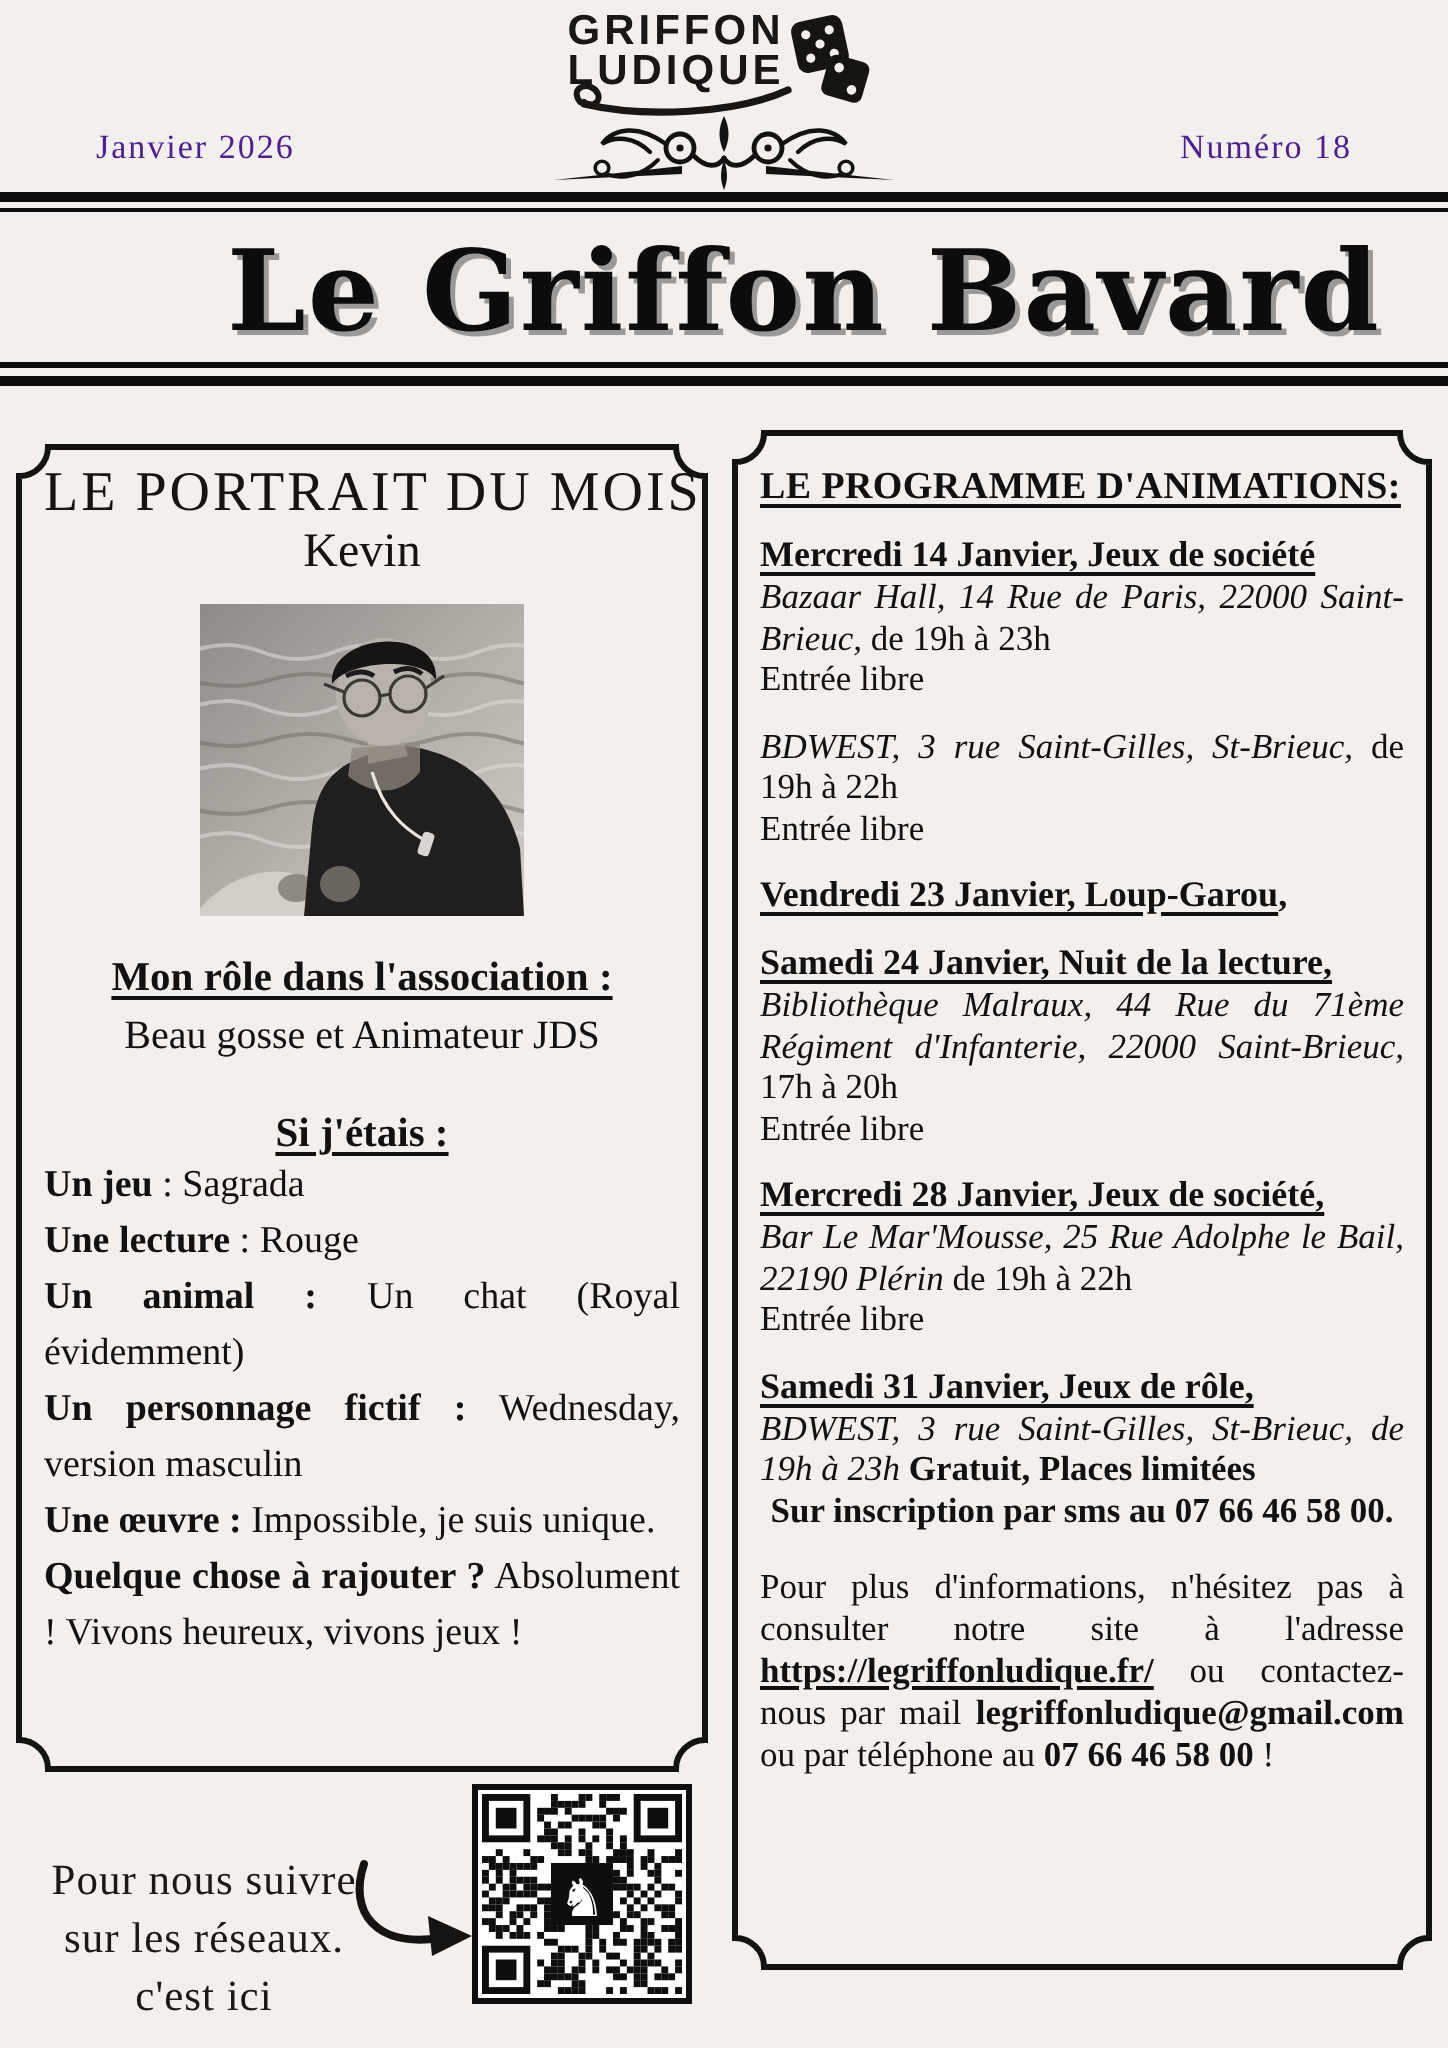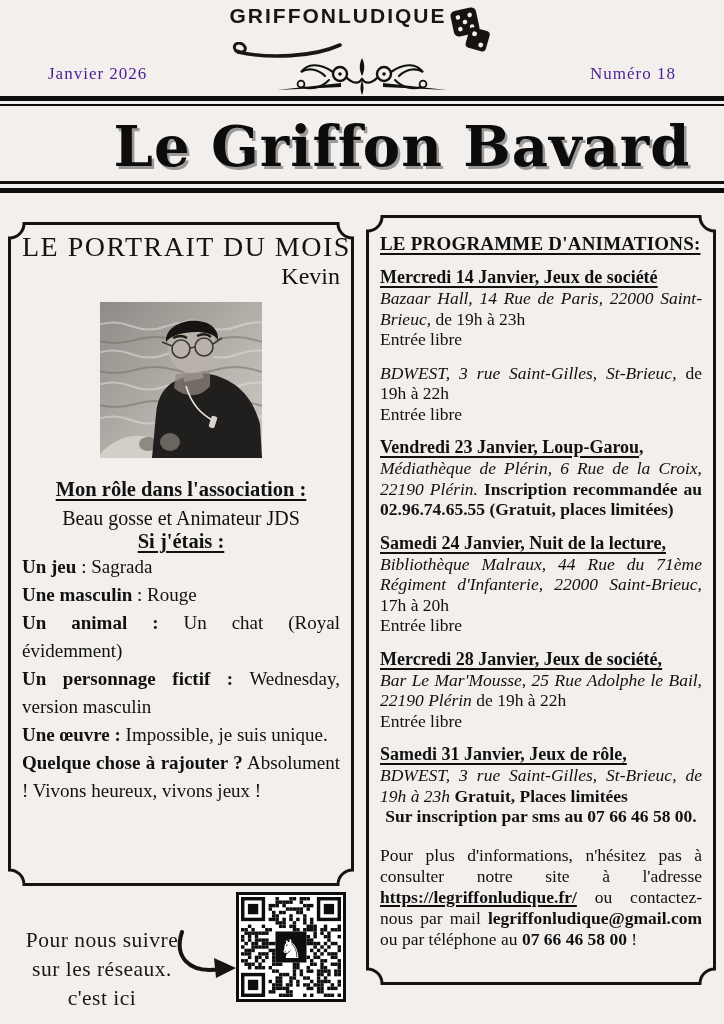--- a/index.html
+++ b/index.html
@@ -8,21 +8,21 @@
     background:#e9e6e2;
     font-family:"Liberation Serif", serif;
     color:#111;
   }
   .page{
     position:relative;width:724px;height:1024px;overflow:hidden;
     background:var(--bg,#f2efec);color:var(--ink,#111);
   }
   
   .brand{position:absolute;top:6px;left:0;width:724px;display:flex;justify-content:center;align-items:flex-start;}
-  .brand-text{display:flex;flex-direction:row;align-items:flex-start;position:relative;}
+  .brand-text{display:flex;flex-direction:column;align-items:flex-start;position:relative;}
   .brand-text span{
     font-family:"Liberation Sans",sans-serif;font-weight:bold;
     font-size:21px;line-height:20px;letter-spacing:2px;color:#181715;
   }
   .brand-swoosh{position:absolute;left:-4px;top:36px;}
   .brand-dice{margin-left:2px;margin-top:-2px;}
   .issue-date,.issue-number{
     position:absolute;top:64px;font-size:17px;letter-spacing:1px;color:#4c1d95;
   }
   .issue-date{left:48px;}
@@ -42,29 +42,29 @@
   
   .panel{position:absolute;box-sizing:border-box;}
   .panel-border{position:absolute;left:0;top:0;pointer-events:none;}
   .panel.left{left:8px;top:222px;width:346px;height:664px;padding:8px 14px 0 14px;}
   .panel.right{left:366px;top:215px;width:350px;height:994px;padding:18px 14px 0 14px;}
   
   .portrait-heading{
     margin:2px 0 0 0;text-align:center;font-size:28px;font-weight:normal;
     letter-spacing:1.5px;line-height:30px;white-space:nowrap;color:#151413;
   }
-  .portrait-name{margin:0;text-align:right;font-size:24px;font-weight:normal;line-height:28px;color:#151413;}
+  .portrait-name{margin:0;text-align:center;font-size:24px;font-weight:normal;line-height:28px;color:#151413;}
   .photo{display:block;margin:12px auto 0 auto;}
   .role-heading,.if-heading{
     text-align:center;font-weight:bold;font-size:20.5px;margin:0;
     text-decoration:underline;text-decoration-thickness:2px;text-underline-offset:3px;
   }
   .role-heading{margin-top:20px;}
   .role-value{text-align:center;font-size:20px;margin:6px 0 0 0;}
-  .if-heading{}
+  .if-heading{margin-top:26px;}
   .traits{}
   .trait{margin:0;font-size:19px;line-height:28px;text-align:justify;}
   .trait .t-label{font-weight:bold;}
   
   .program-heading{
     margin:0 0 12px 0;font-size:19px;font-weight:bold;letter-spacing:.2px;
     text-decoration:underline;text-decoration-thickness:2px;text-underline-offset:3px;
   }
   .event{margin:0 0 13px 0;}
   .ev-title{
@@ -197,21 +197,21 @@
       <rect x="110" y="114" width="6" height="12" rx="2" transform="rotate(18 113 120)" fill="#d8d4cf"></rect>
       <ellipse cx="70" cy="140" rx="10" ry="9" fill="#77726b" opacity="0.85"></ellipse>
     </svg>
 
     <div class="role-heading">Mon rôle dans l'association :</div>
     <p class="role-value">Beau gosse et Animateur JDS</p>
 
     <div class="if-heading">Si j'étais : </div>
     <div class="traits" id="traits">
         <p class="trait"><span class="t-label">Un jeu</span><span> : Sagrada</span></p>
-        <p class="trait"><span class="t-label">Une masculin</span><span> : Rouge</span></p>
+        <p class="trait"><span class="t-label">Une lecture</span><span> : Rouge</span></p>
         <p class="trait"><span class="t-label">Un animal :</span><span> Un chat (Royal évidemment)</span></p>
         <p class="trait"><span class="t-label">Un personnage fictif :</span><span> Wednesday, version masculin</span></p>
         <p class="trait"><span class="t-label">Une œuvre :</span><span> Impossible, je suis unique.</span></p>
         <p class="trait"><span class="t-label">Quelque chose à rajouter ?</span><span> Absolument ! Vivons heureux, vivons jeux !</span></p>
       </div>
   </section>
 
   <section class="panel right">
     <svg class="panel-border" width="350" height="770" viewBox="0 0 350 770">
       <path d="M16 1.5 H334 A14.5 14.5 0 0 0 348.5 16 V754 A14.5 14.5 0 0 0 334 768.5 H16 A14.5 14.5 0 0 0 1.5 754 V16 A14.5 14.5 0 0 0 16 1.5 Z" fill="none" stroke="#131312" stroke-width="3"></path>
@@ -223,21 +223,20 @@
           <div class="ev-title"><span class="ut">Mercredi 14 Janvier, Jeux de société</span></div>
           <p class="ev-body"><span class="seg-i">Bazaar Hall, 14 Rue de Paris, 22000 Saint-Brieuc,</span><span class="seg-n"> de 19h à 23h</span></p>
           <div class="ev-footer">Entrée libre</div>
         </div>
         <div class="event">
           <p class="ev-body"><span class="seg-i">BDWEST, 3 rue Saint-Gilles, St-Brieuc,</span><span class="seg-n"> de 19h à 22h</span></p>
           <div class="ev-footer">Entrée libre</div>
         </div>
         <div class="event">
           <div class="ev-title"><span class="ut">Vendredi 23 Janvier, Loup-Garou</span><span>,</span></div>
-          <p class="ev-body"><span class="seg-i">Médiathèque de Plérin, 6 Rue de la Croix, 22190 Plérin.</span><span class="seg-b"> Inscription recommandée au 02.96.74.65.55 (Gratuit, places limitées)</span></p>
         </div>
         <div class="event">
           <div class="ev-title"><span class="ut">Samedi 24 Janvier, Nuit de la lecture,</span></div>
           <p class="ev-body"><span class="seg-i">Bibliothèque Malraux, 44 Rue du 71ème Régiment d'Infanterie, 22000 Saint-Brieuc,</span><span class="seg-n"> 17h à 20h</span></p>
           <div class="ev-footer">Entrée libre</div>
         </div>
         <div class="event">
           <div class="ev-title"><span class="ut">Mercredi 28 Janvier, Jeux de société,</span></div>
           <p class="ev-body"><span class="seg-i">Bar Le Mar'Mousse, 25 Rue Adolphe le Bail, 22190 Plérin</span><span class="seg-n"> de 19h à 22h</span></p>
           <div class="ev-footer">Entrée libre</div>

